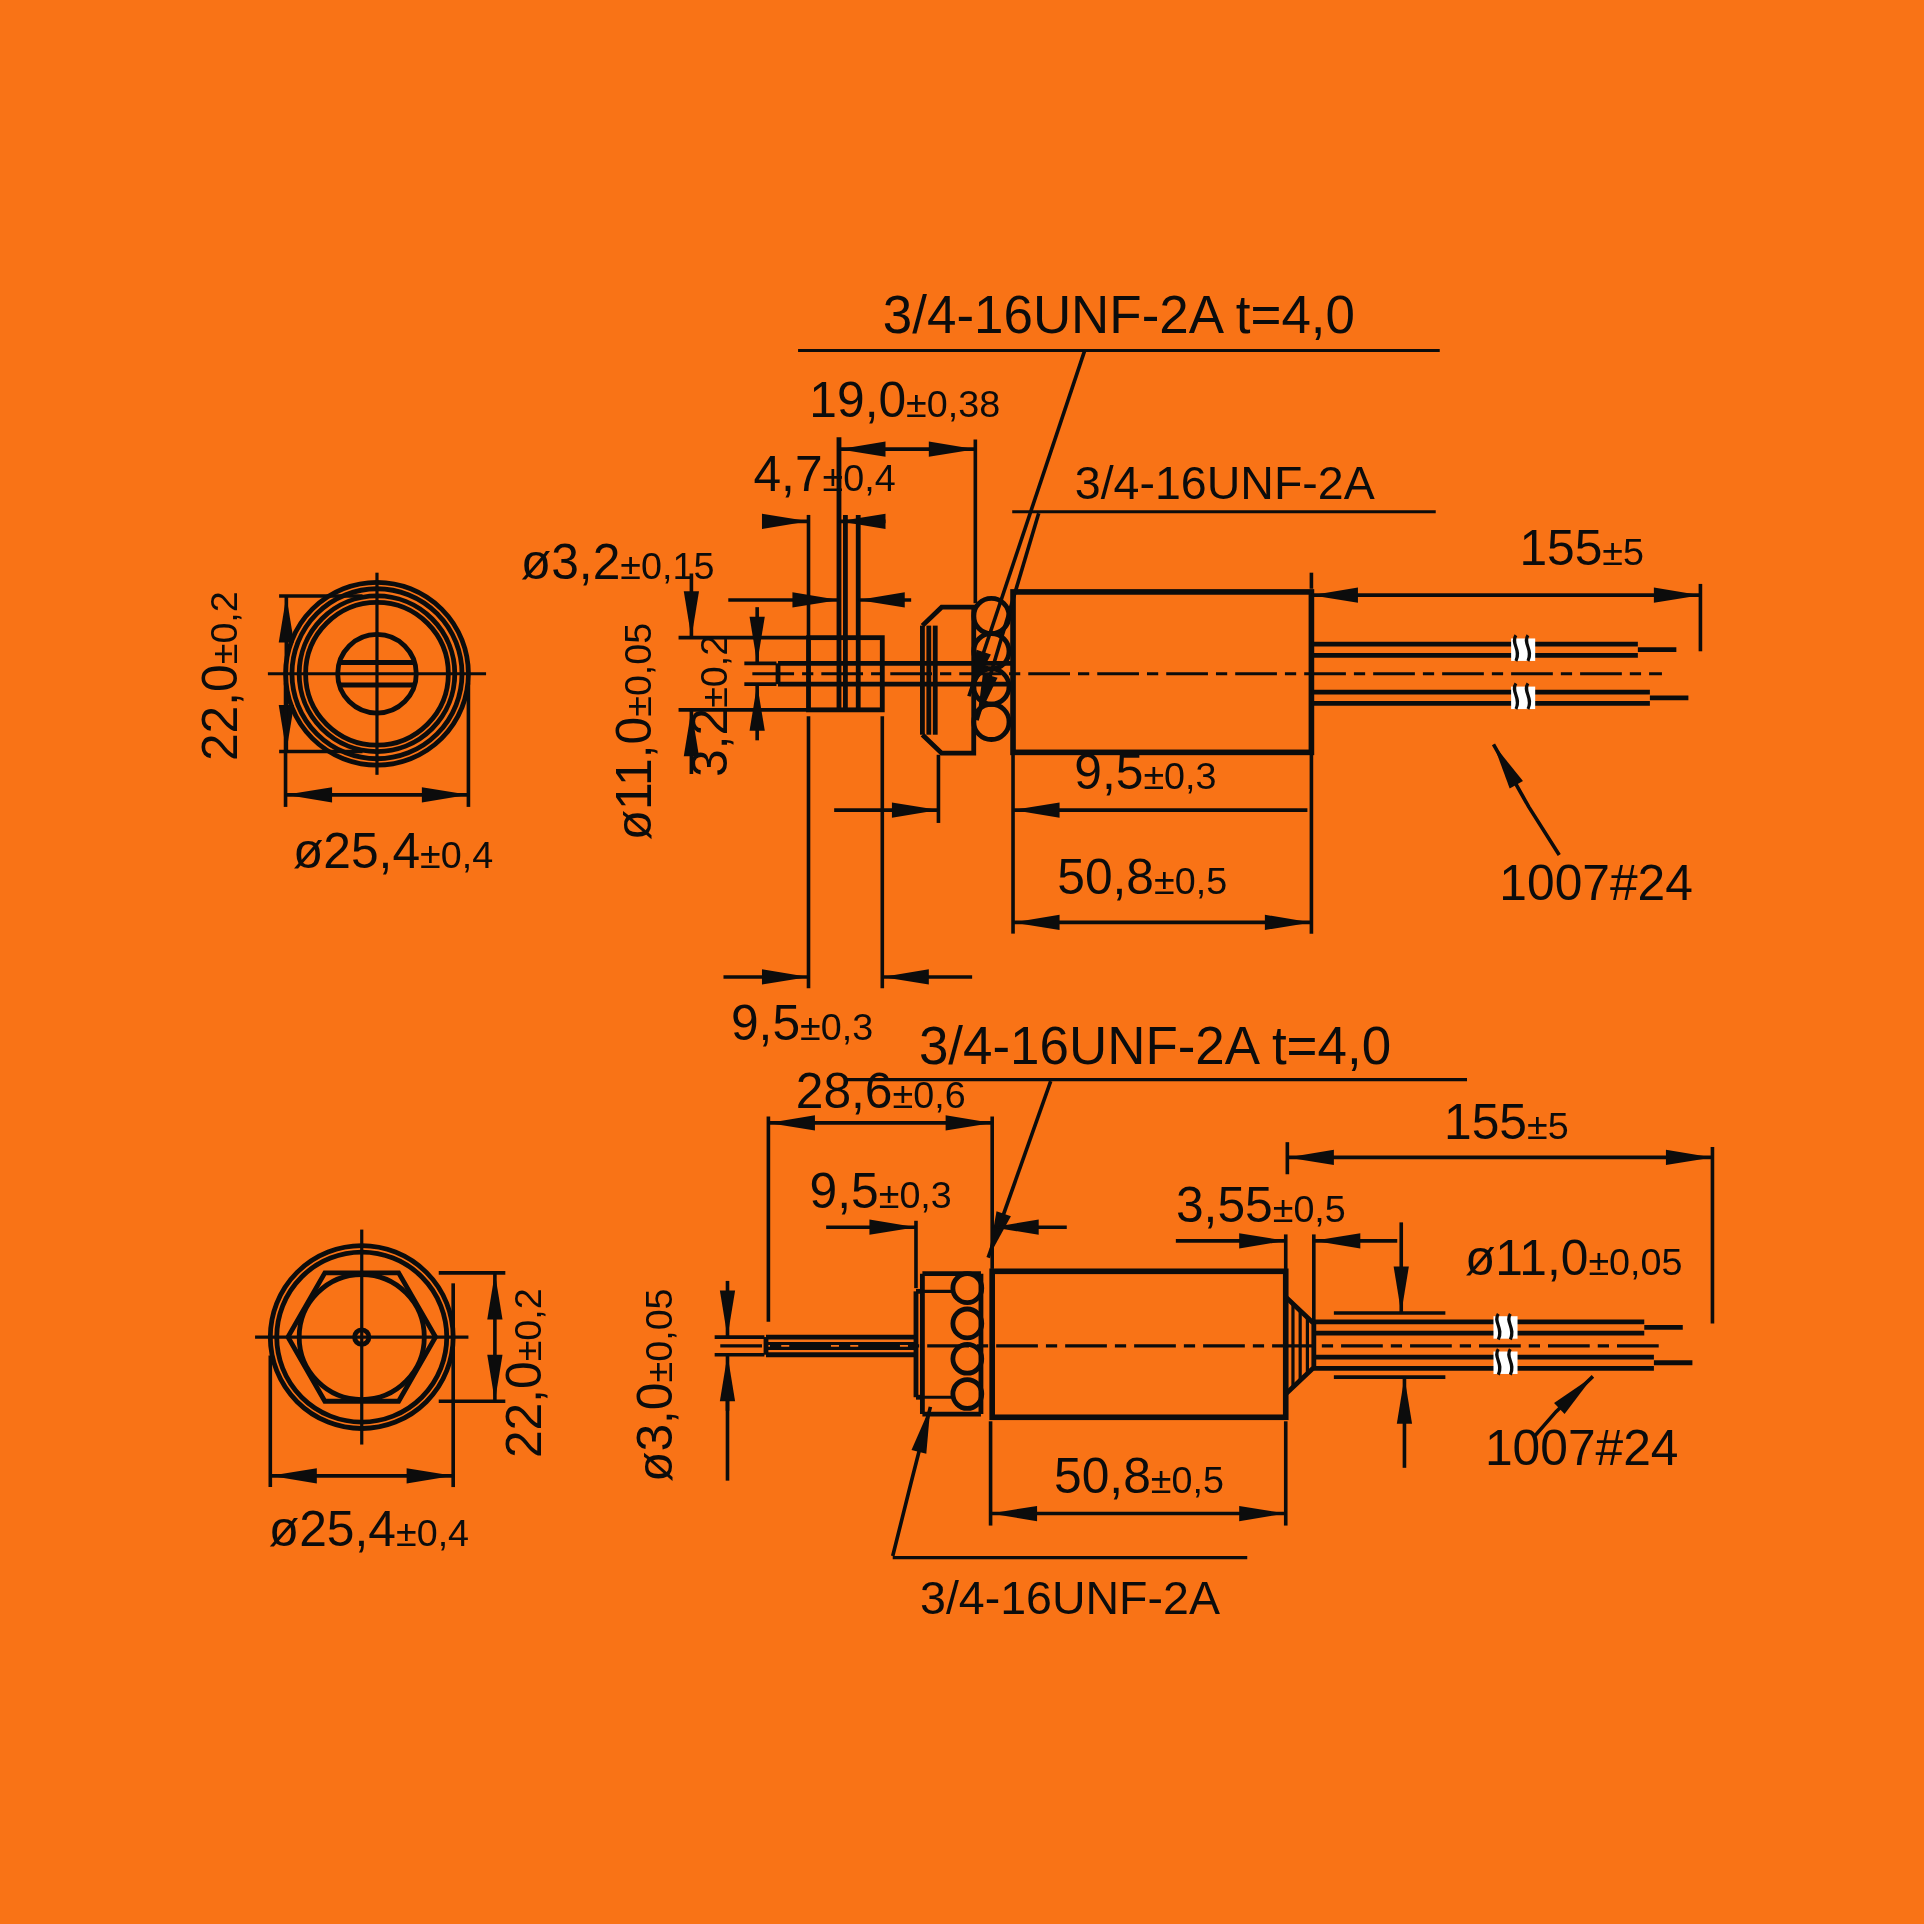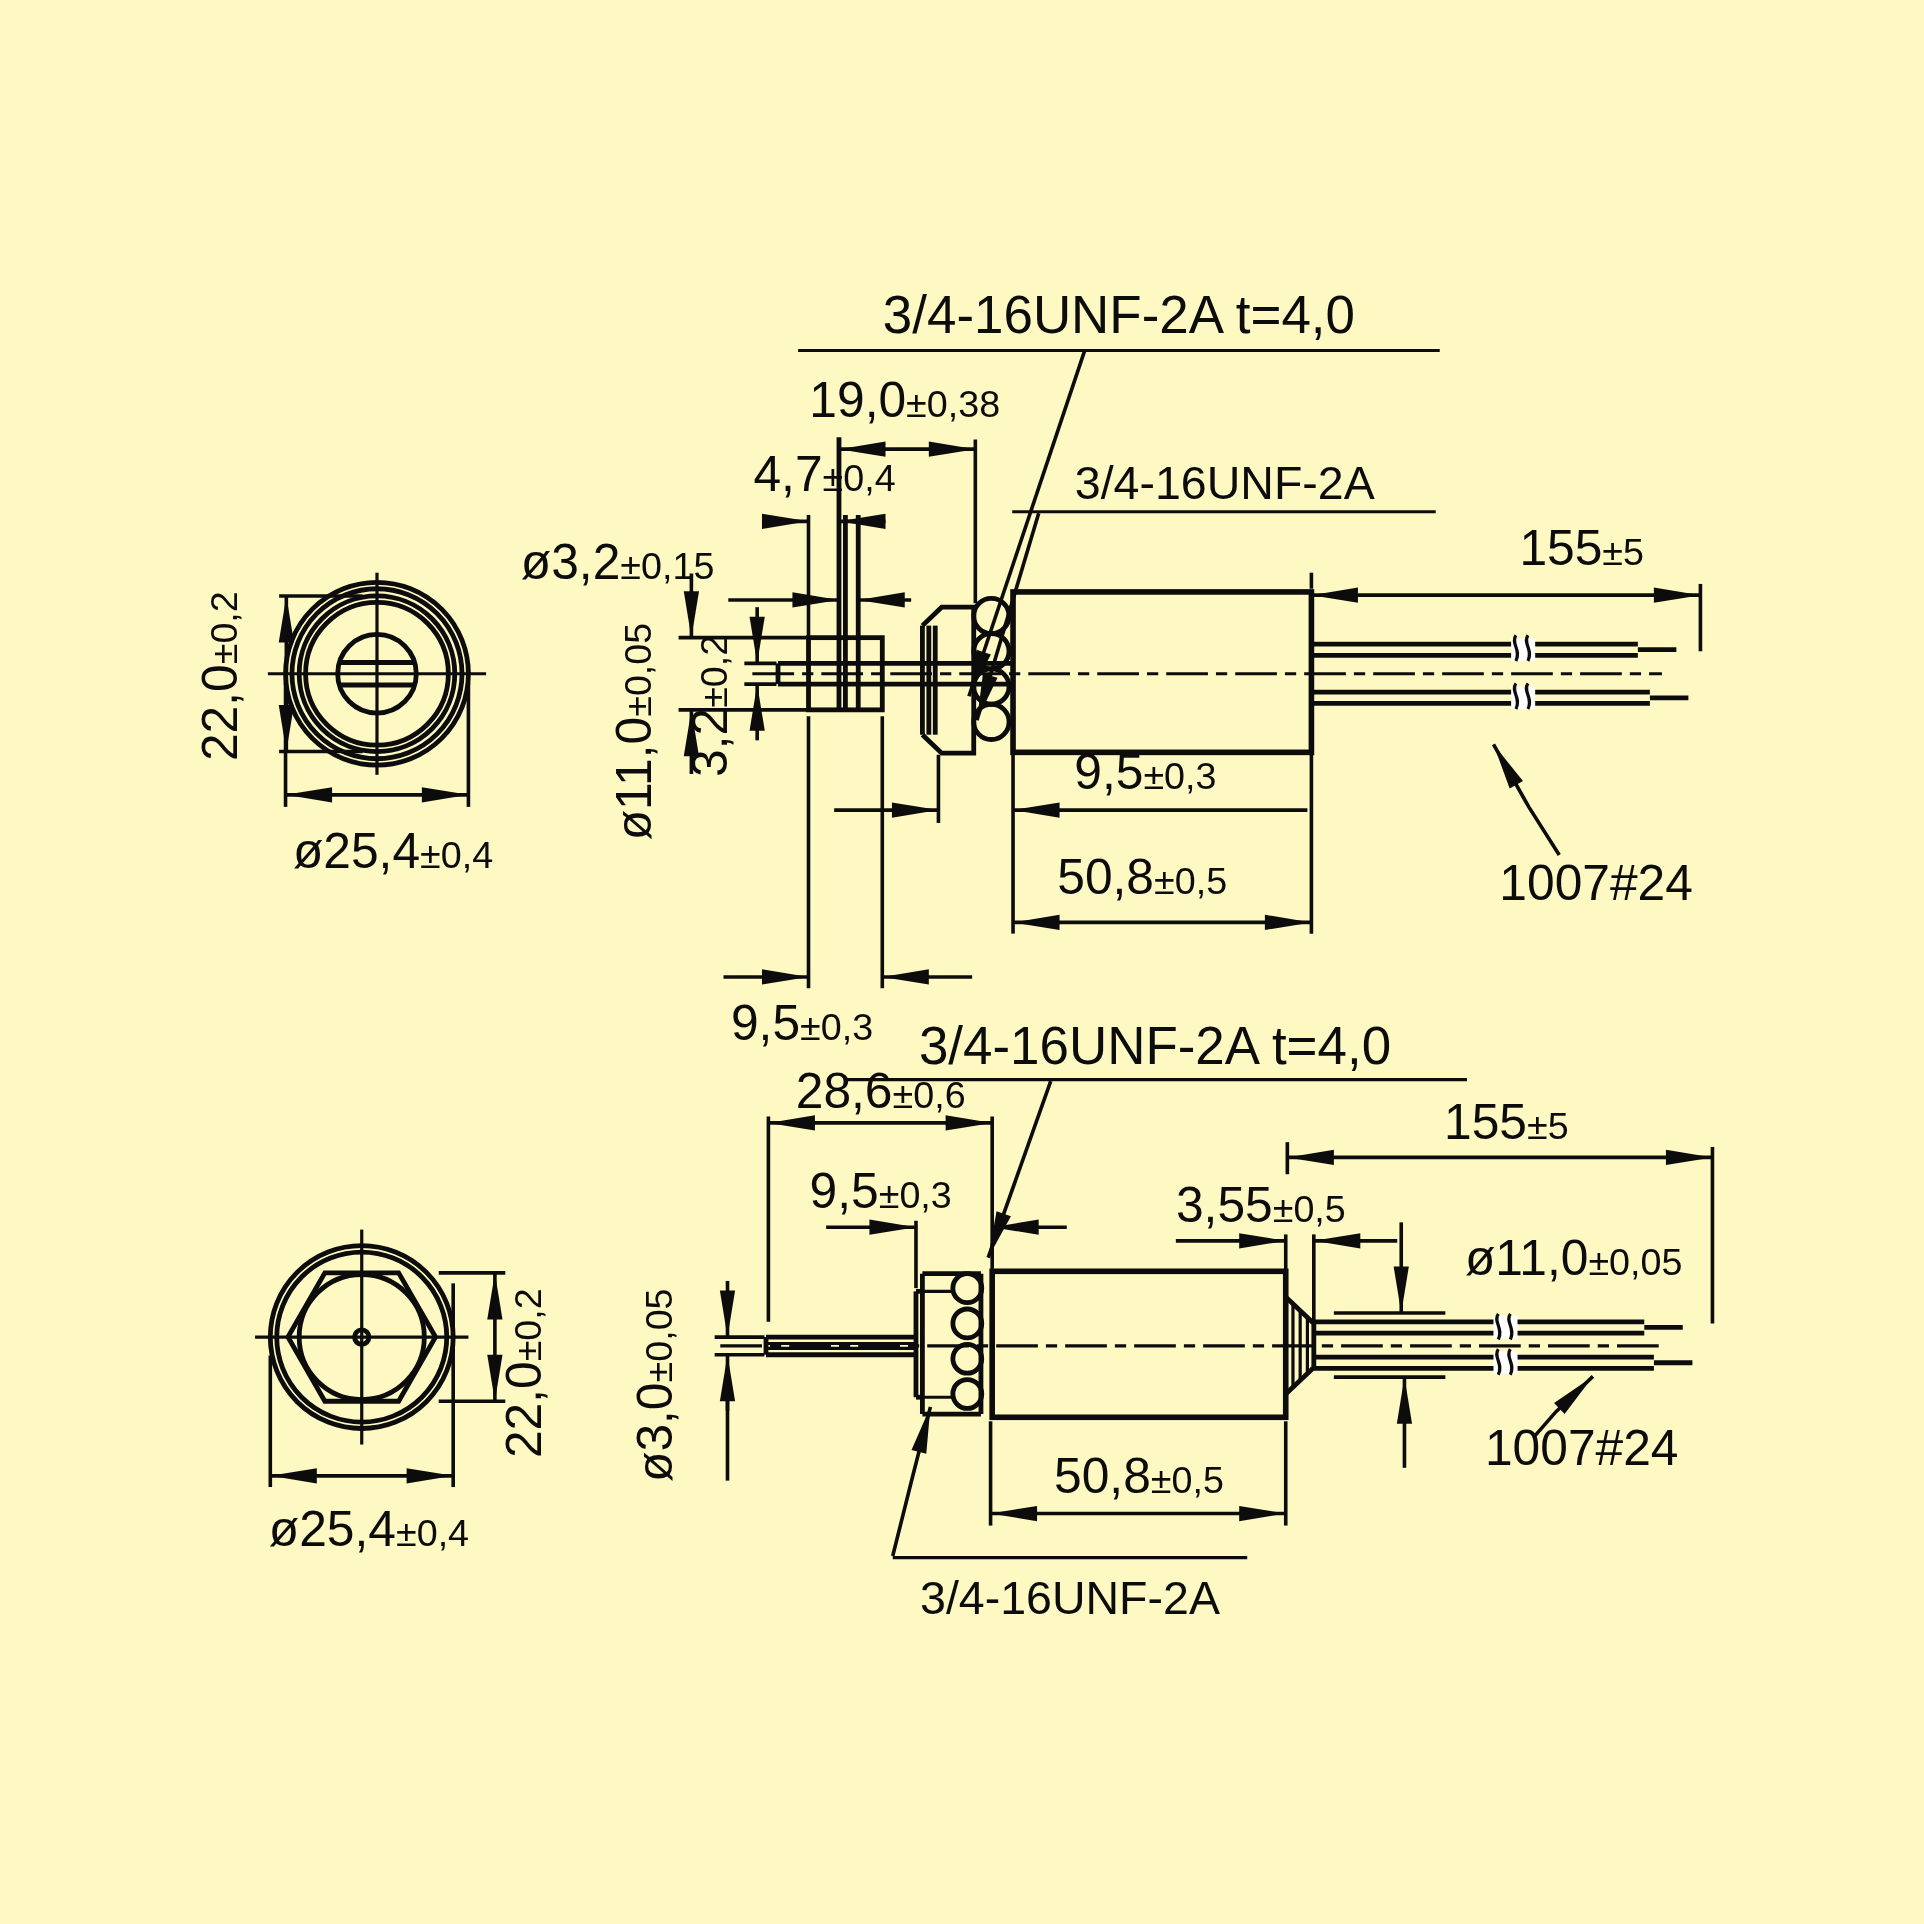--- a/index.html
+++ b/index.html
@@ -1,16 +1,16 @@
 <!DOCTYPE html>
 <html style="font-size:13px"><head>
 <meta charset="utf-8">
 <style>
   html,body{margin:0;padding:0;background:#ffffff;}
-  .stage{position:relative;width:1925px;height:1925px;background:#fef9c3;overflow:hidden;}
+  .stage{position:relative;width:1925px;height:1925px;background:#f97316;overflow:hidden;}
   svg{display:block;width:1925px;height:1925px;}
   .s{stroke:#0c0c0c;fill:none;stroke-width:6;stroke-linecap:butt;}
   .s7{stroke:#0c0c0c;fill:none;stroke-width:7;}
   .t4{stroke-width:4;}
   .d{stroke:#0c0c0c;fill:none;stroke-width:4.5;}
   .cl{stroke:#0c0c0c;fill:none;stroke-width:4;stroke-dasharray:52 10 14 10;}
   .mask{fill:#ffffff;stroke:none;}
   text{fill:#0c0c0c;font-family:"Liberation Sans",sans-serif;}
   .dtxt{font-size:62px;text-anchor:middle;}
   .tol{font-size:47px;}

